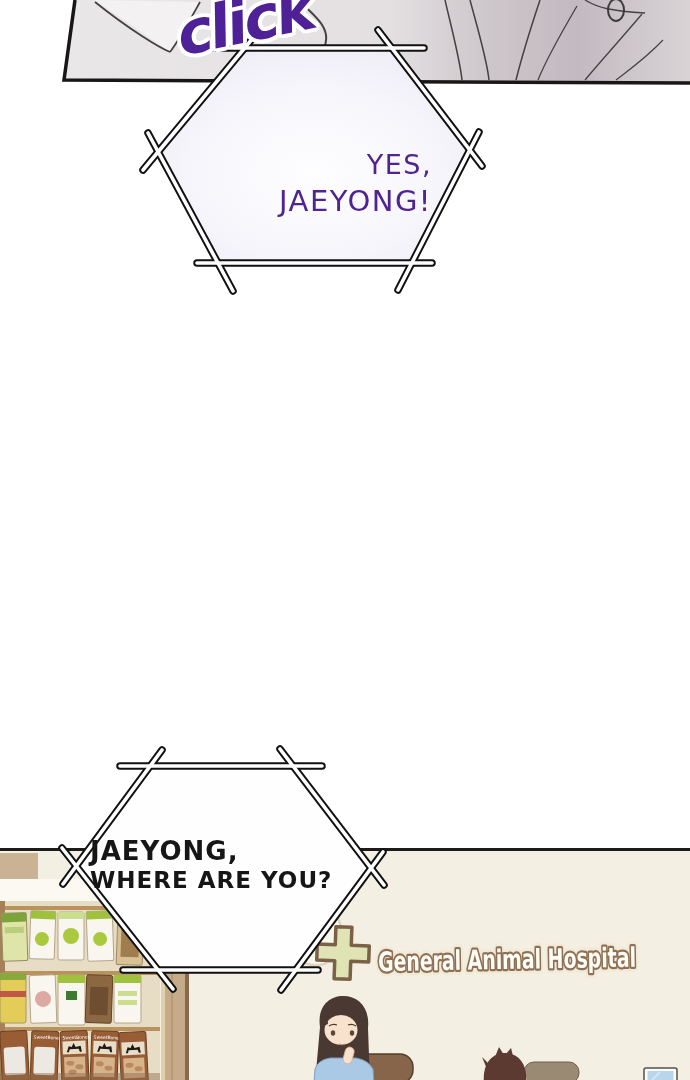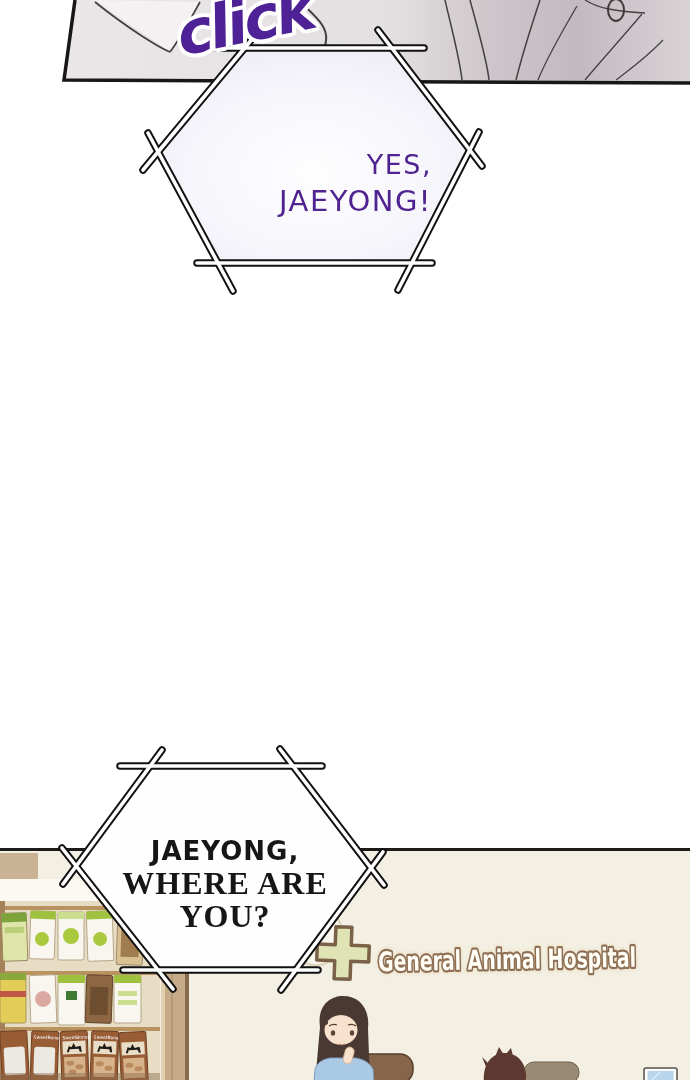--- a/index.html
+++ b/index.html
@@ -19,24 +19,24 @@
                  -4px 0 0 #fff,4px 0 0 #fff,0 -4px 0 #fff,0 4px 0 #fff;}
 
   
   #bubble1-svg{left:0;top:0;width:690px;height:320px;z-index:3;}
   #bubble1-text{left:212px;top:114px;width:220px;z-index:4;text-align:right;
     color:#4f2491;font-weight:normal;letter-spacing:1.5px;margin-top:34px;}
   #bubble1-text .l1{font-size:27px;line-height:34px;}
   #bubble1-text .l2{font-size:29px;line-height:38px;}
 
   #bubble2-svg{left:0;top:730px;width:690px;height:280px;z-index:3;}
-  #bubble2-text{left:90px;top:836px;width:270px;z-index:4;text-align:center;
+  #bubble2-text{left:90px;top:836px;width:270px;z-index:4;
     color:#161616;font-weight:bold;letter-spacing:1px;}
   #bubble2-text .l1{font-size:26px;line-height:31px;}
-  #bubble2-text .l2{font-size:32px;line-height:33px;font-family:Liberation Serif, serif;}
+  #bubble2-text .l2{font-size:23px;line-height:27px;}
 
   
   #scene{left:0;top:848px;width:690px;height:232px;z-index:1;
     background:#f3efe2;border-top:3px solid #1d1b19;box-sizing:content-box;}
   #scene svg{position:absolute;left:0;top:0;}
 </style>
 </head>
 <body>
 
 <div class="page">

